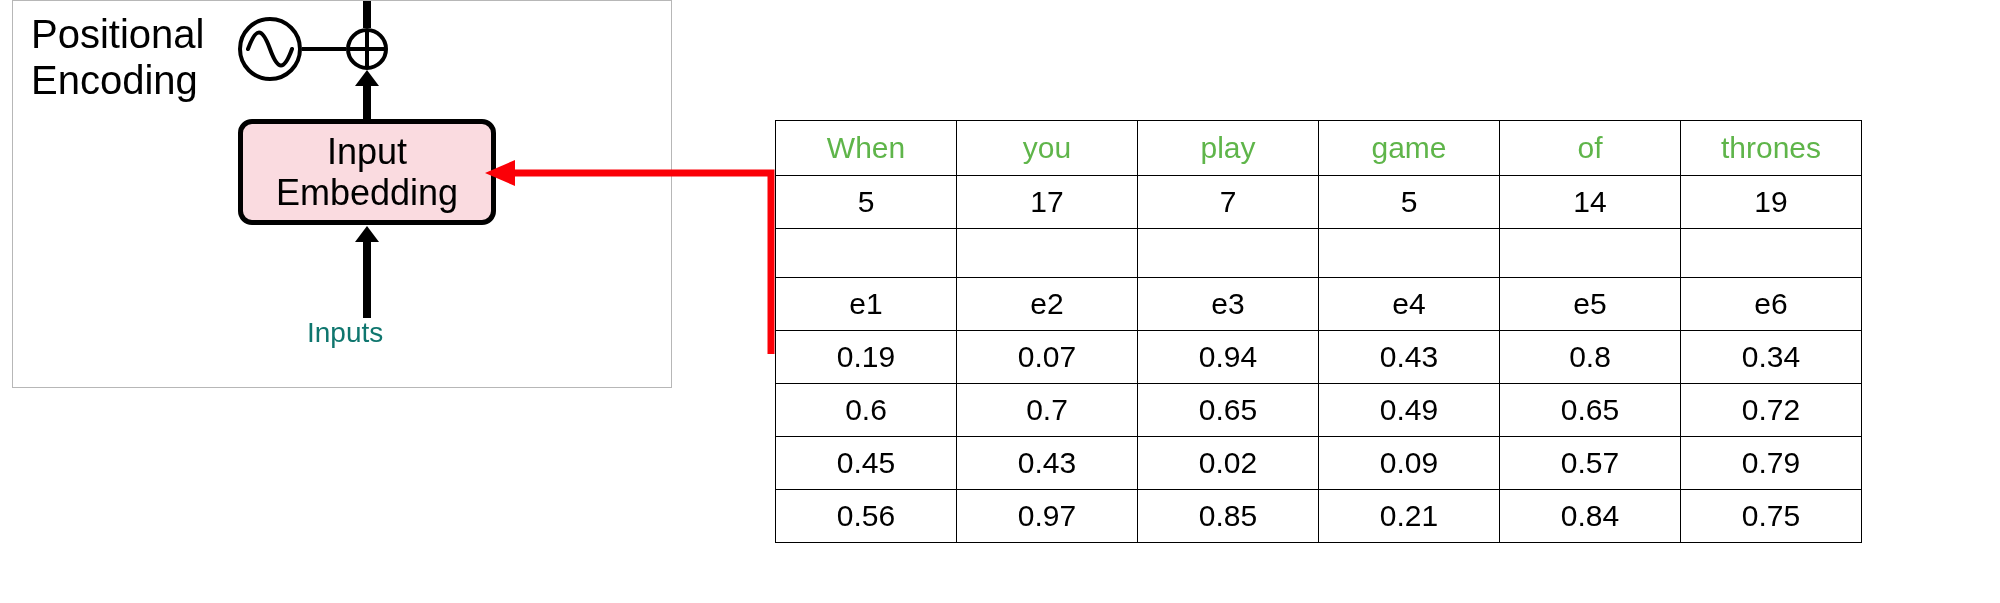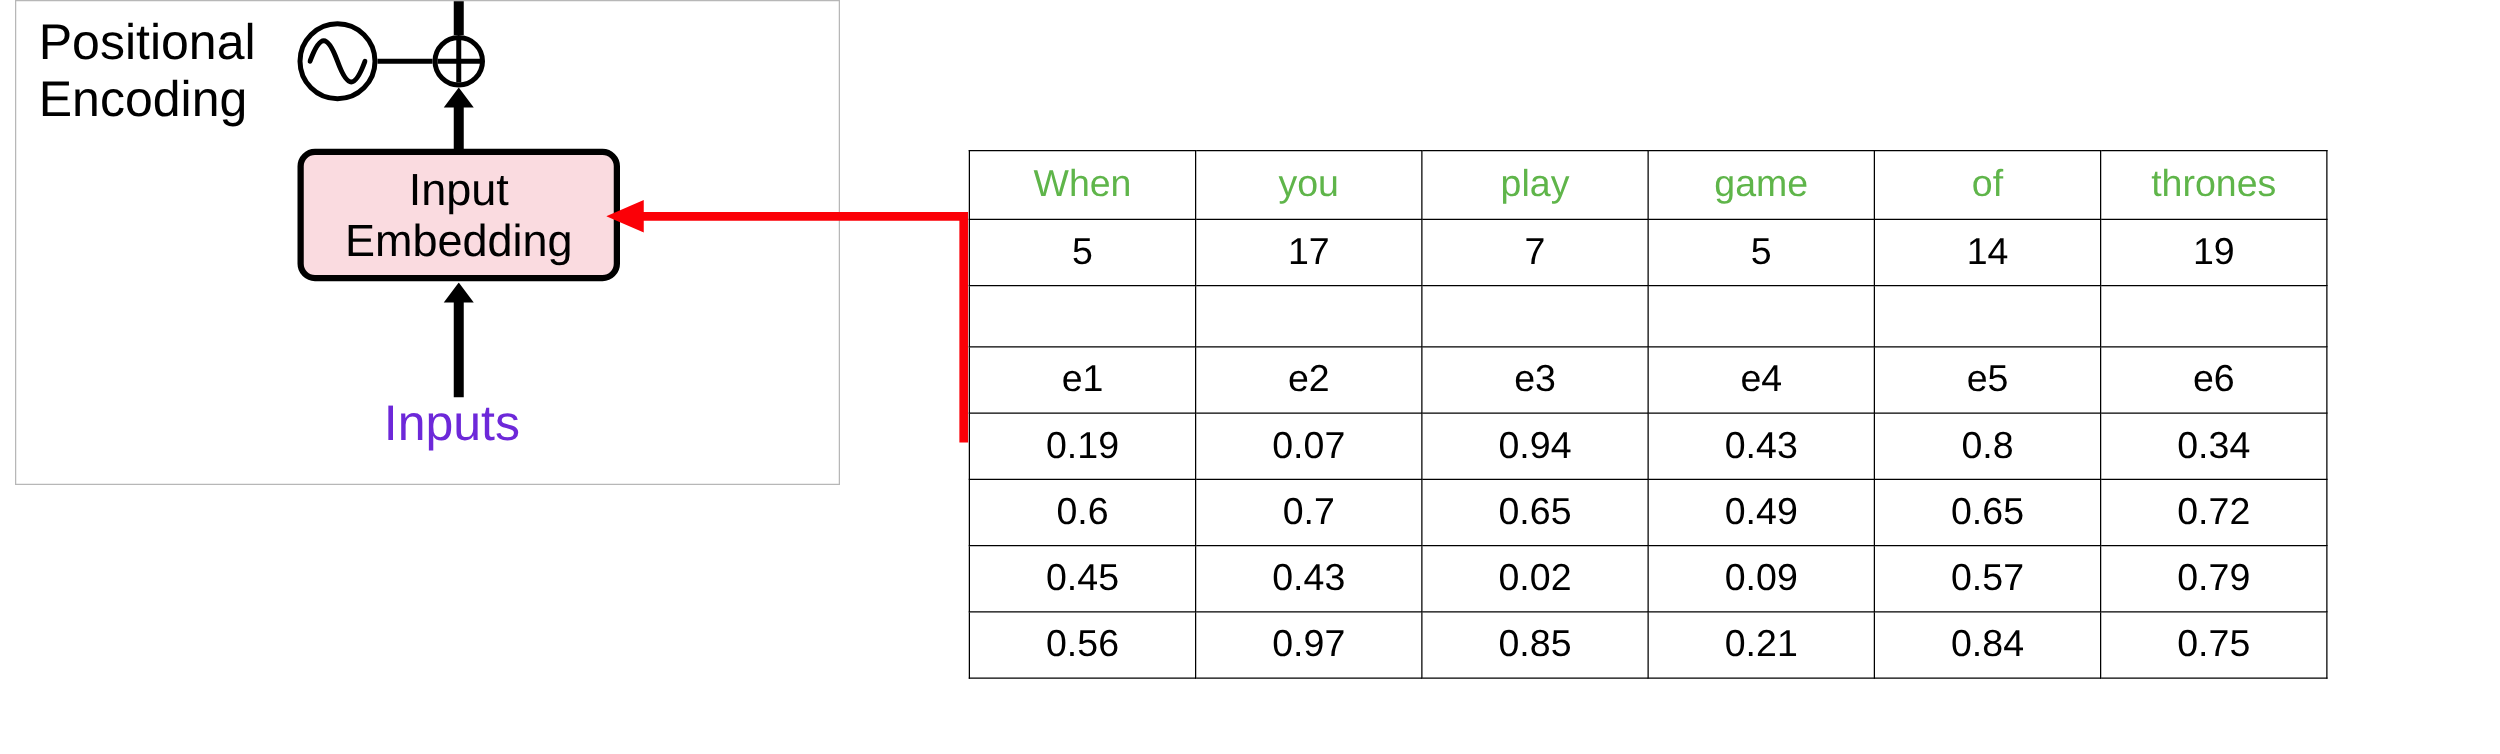--- a/index.html
+++ b/index.html
@@ -120,22 +120,22 @@
     text-align: center;
     font-size: 36px;
     line-height: 1.15;
     color: #000;
   }
 
   .inputs-label {
     position: absolute;
     left: 294px;
     top: 316px;
-    font-size: 40px;
-    color: #6d28d9;
+    font-size: 28px;
+    color: #0f766e;
   }
 
   
   .red-arrow {
     position: absolute;
     left: 485px;
     top: 158px;
     width: 290px;
     height: 200px;
     pointer-events: none;

